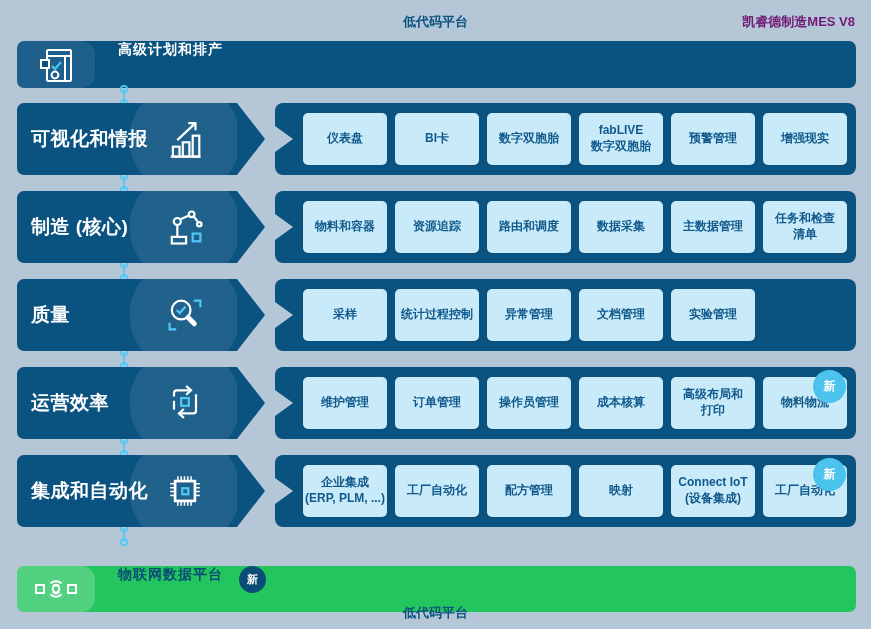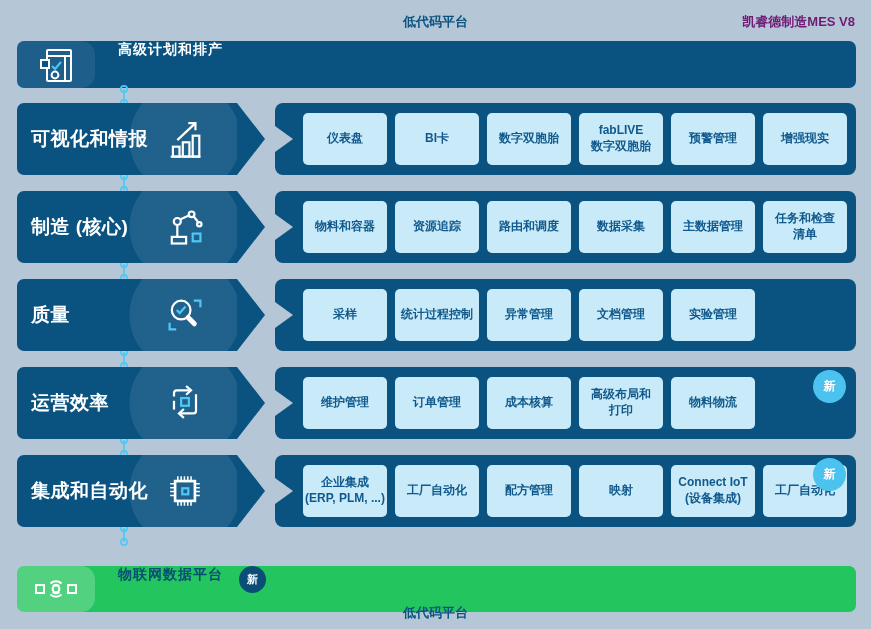--- a/index.html
+++ b/index.html
@@ -217,20 +217,21 @@
         <rect x="16.5" y="15.5" width="7" height="7" stroke="#4ec9f5"></rect>
       </svg>
     </span>
   </div>
   <div class="label-point"></div>
   <div class="row-container">
     <div class="notch"></div>
     <div class="boxes">
       <div class="box">维护管理</div>
       <div class="box">订单管理</div>
+      <div class="box">操作员管理</div>
       <div class="box">成本核算</div>
       <div class="box">高级布局和
 打印</div>
       <div class="box">物料物流</div>
     </div>
     <div class="row-badge">新</div>
   </div>
 </div>
 
 <div class="row" style="top:455px">

